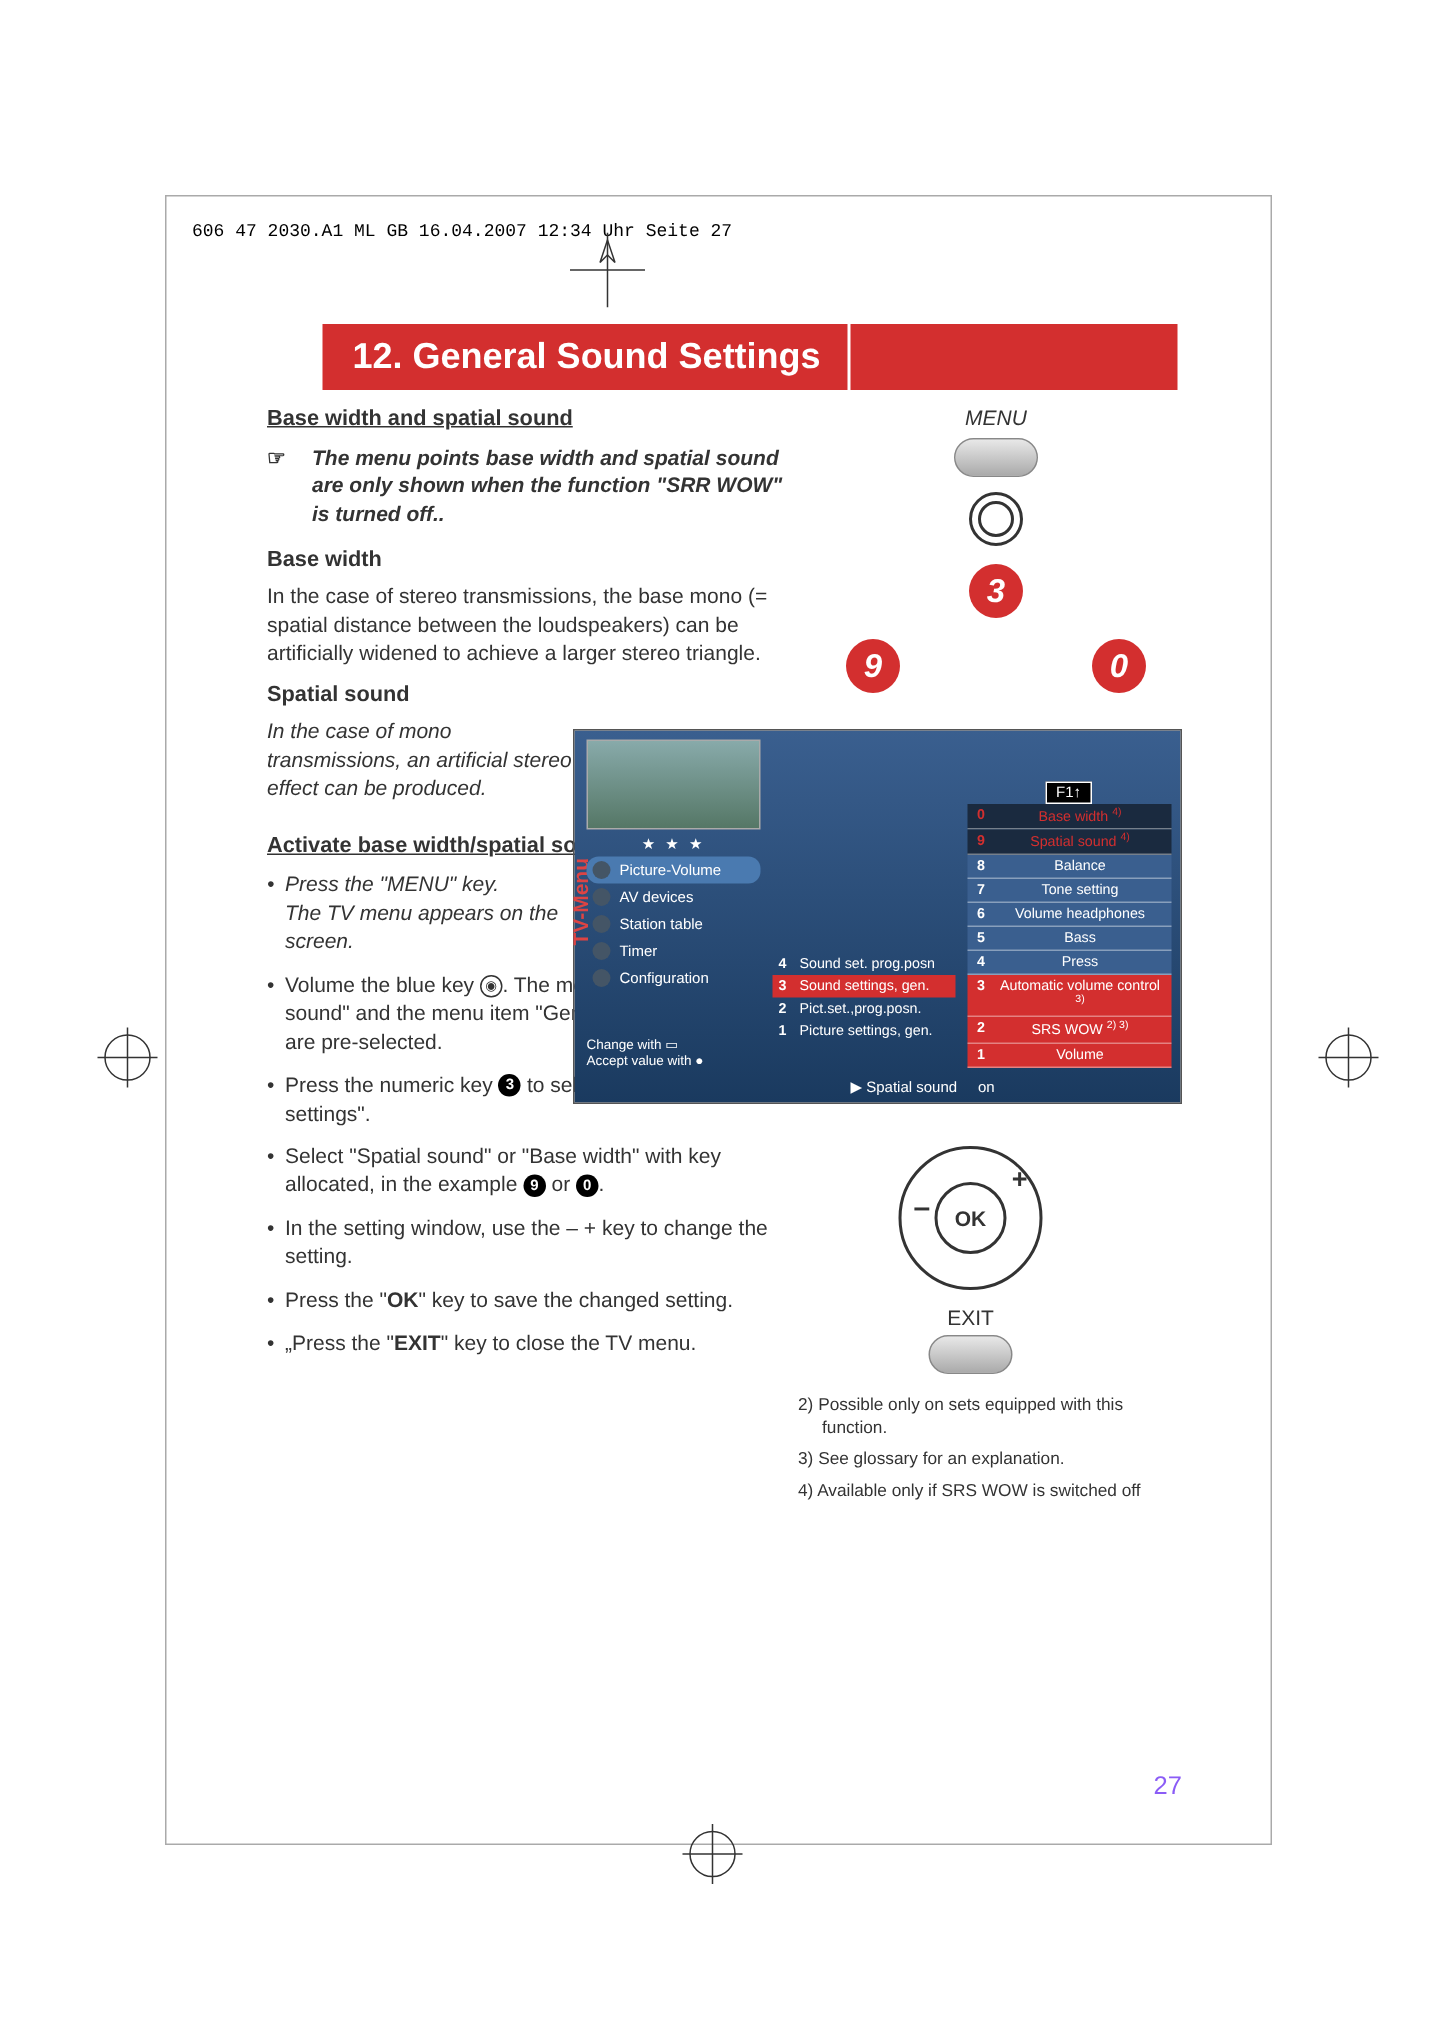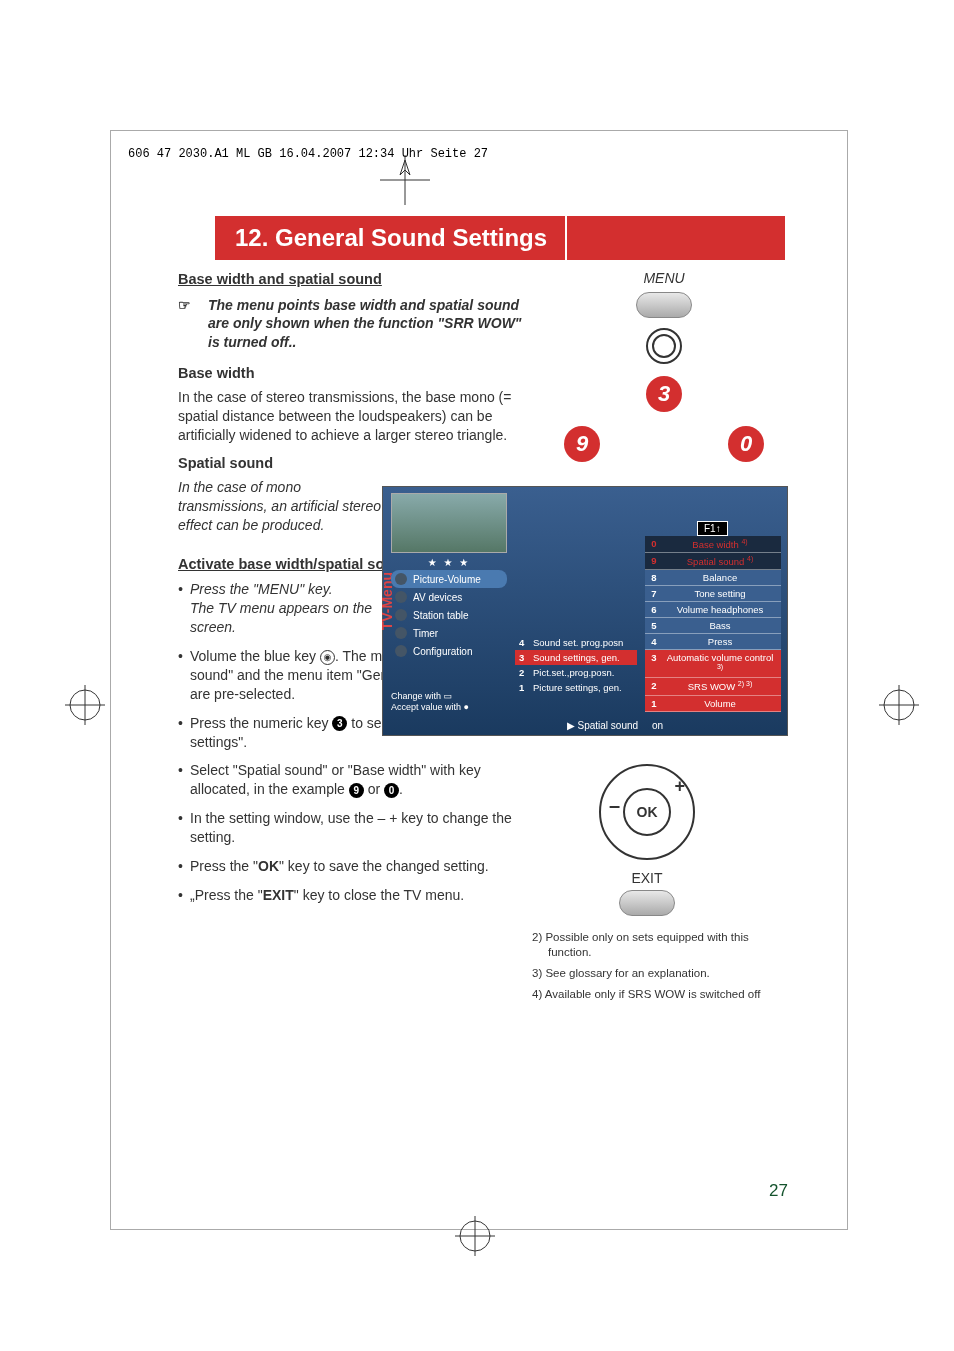--- a/index.html
+++ b/index.html
@@ -343,21 +343,21 @@
       font-size: 11.5px;
       line-height: 1.3;
     }
     .footnotes p { margin-bottom: 6px; }
     .footnotes .fn { padding-left: 16px; text-indent: -16px; }
     .page-num {
       position: absolute;
       right: 166px;
       bottom: 150px;
       font-size: 17px;
-      color: #14532d;
+      color: #8b5cf6;
     }
     .narrow-col { width: 210px; font-style: italic; }
     .sup { font-size: 7px; vertical-align: super; }
   </style>
 </head>
 <body>
 
 <div class="page-border"></div>
 
 <div class="print-header">606 47 2030.A1  ML GB  16.04.2007  12:34 Uhr  Seite 27</div>

